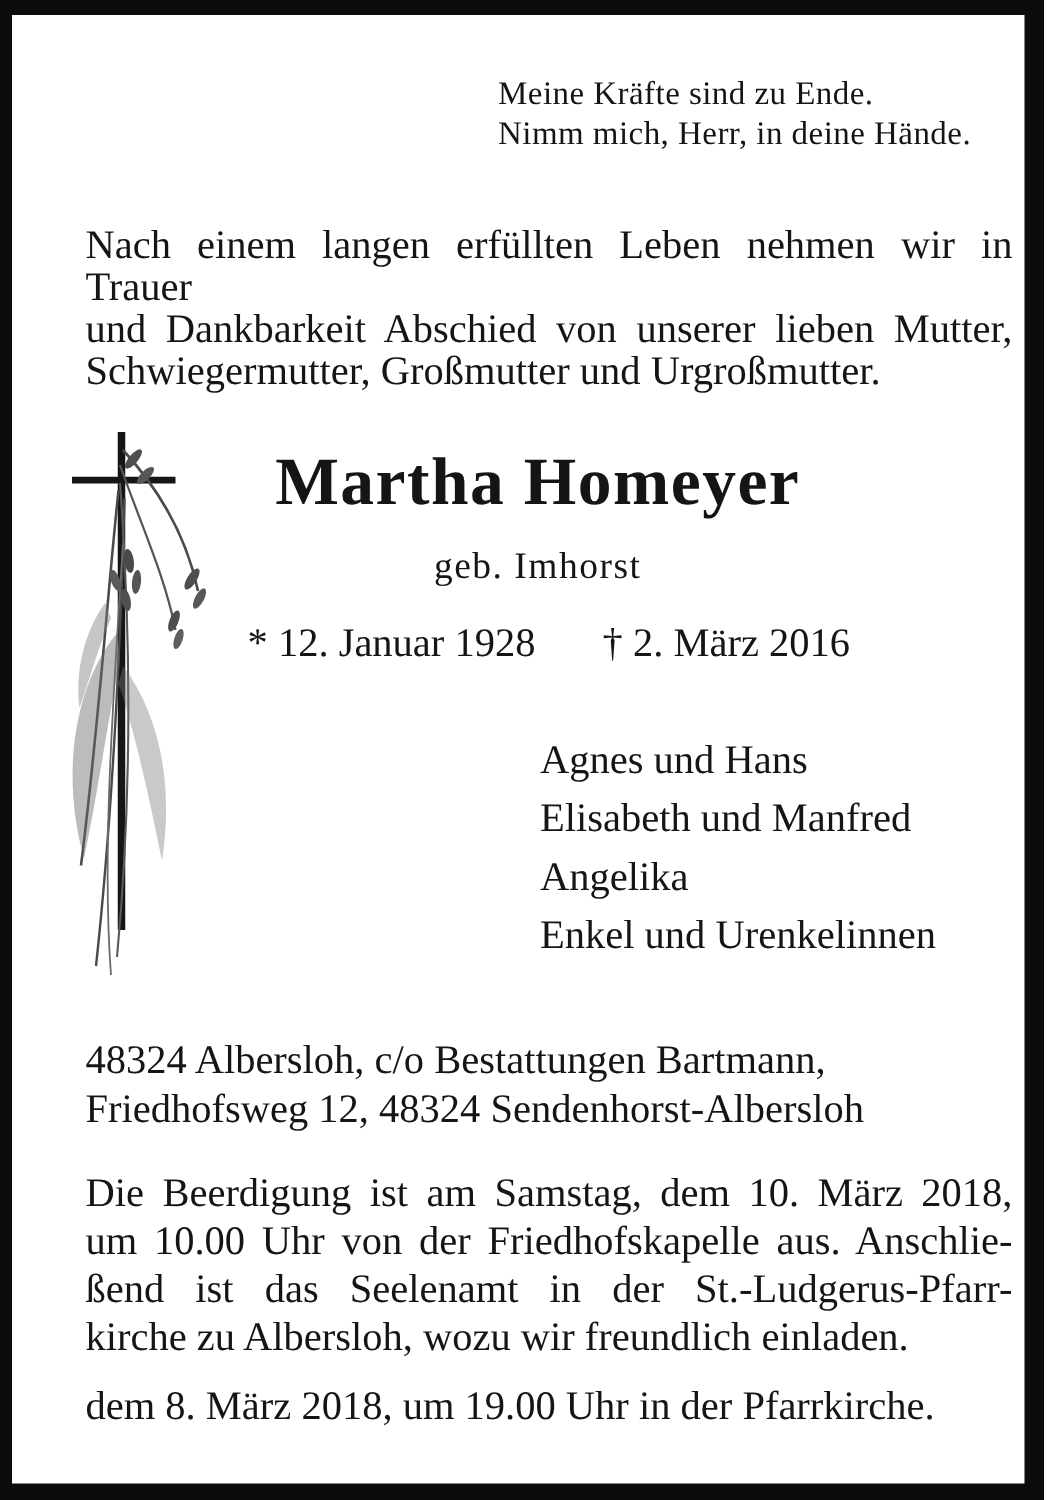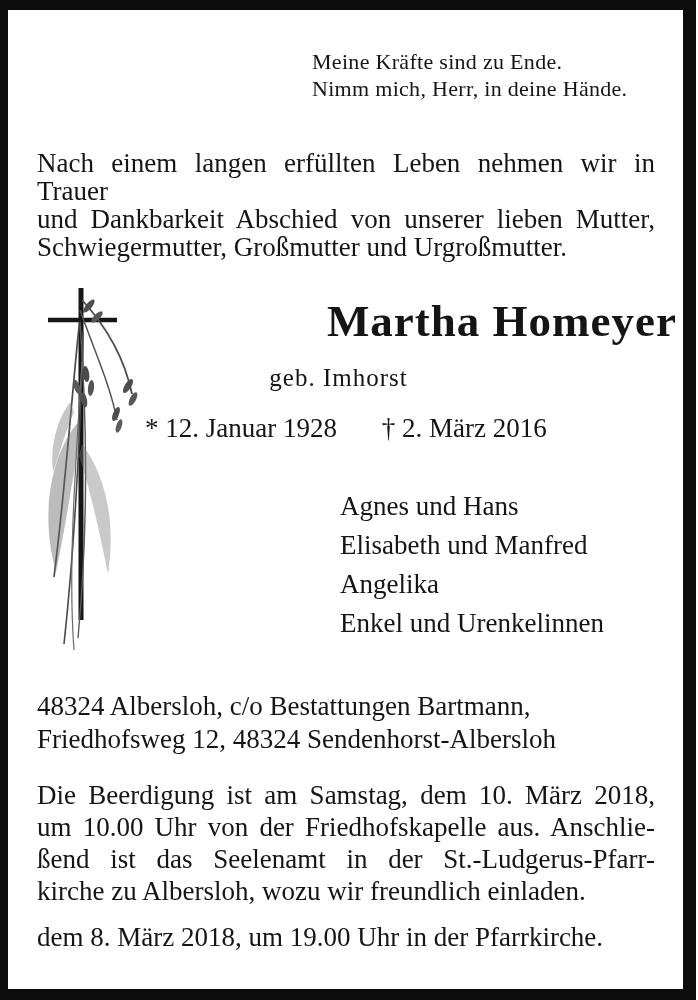--- a/index.html
+++ b/index.html
@@ -21,21 +21,21 @@
     position: absolute;
     inset: 0 2px 0 0;
     border-style: solid;
     border-color: #0c0c0c;
     border-width: 10px 13px 11px 8px;
     box-sizing: border-box;
     pointer-events: none;
   }
   .content {
     position: absolute;
-    left: 0;
+    left: 20px;
     top: 10px;
     width: 677px;
     height: 979px;
   }
   .epigraph {
     margin: 38px 0 0 312px;
     font-size: 22px;
     line-height: 27px;
     letter-spacing: 0.3px;
   }
@@ -44,21 +44,21 @@
     width: 618px;
     font-size: 27px;
     line-height: 28px;
   }
   .line-just {
     text-align: justify;
     text-align-last: justify;
   }
   .name {
     margin-top: 35px;
-    text-align: right;
+    text-align: center;
     font-size: 45px;
     line-height: 50px;
     font-weight: bold;
     letter-spacing: 1px;
   }
   .maiden {
     margin-top: 17px;
     text-align: center;
     font-size: 25px;
     line-height: 30px;

